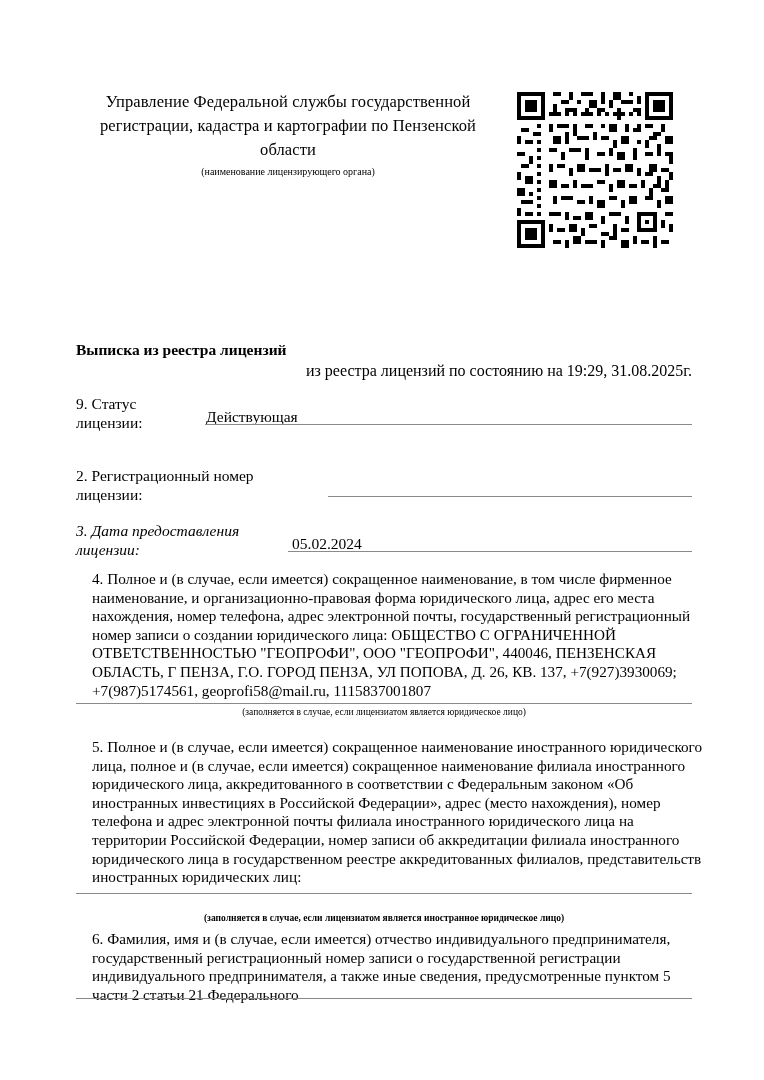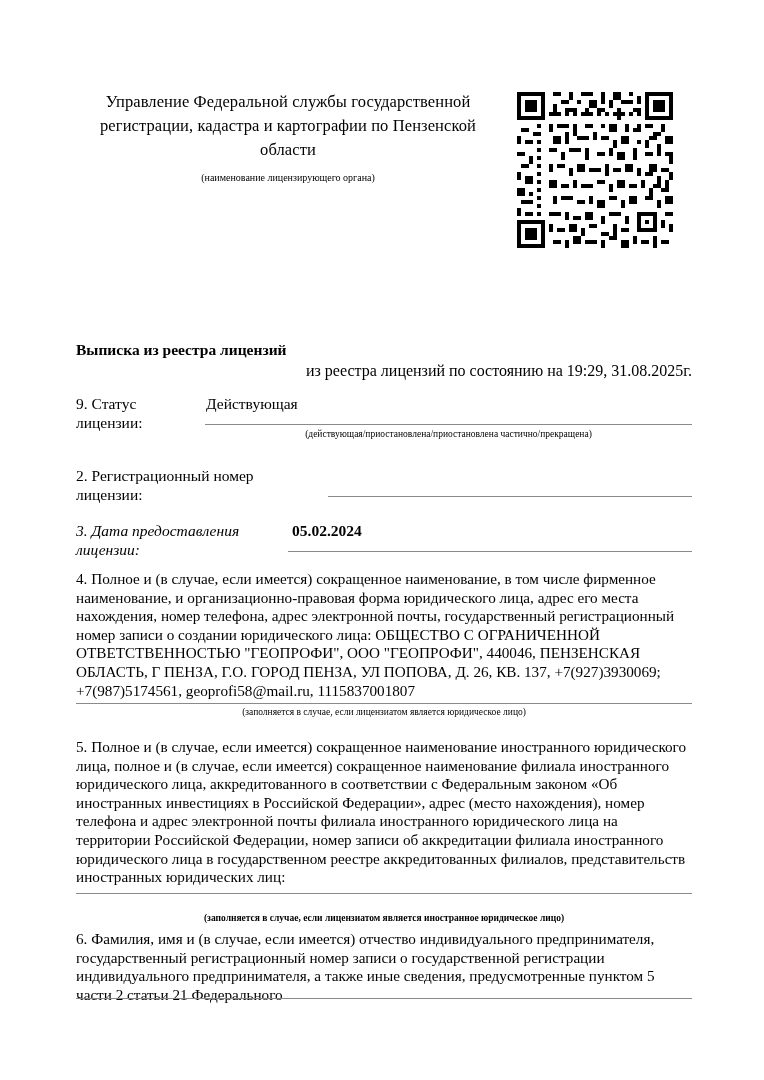--- a/index.html
+++ b/index.html
@@ -32,21 +32,21 @@
     text-align: center;
   }
   .org-name {
     font-family: "Liberation Serif", "DejaVu Serif", serif;
     font-size: 16.5px;
     line-height: 24px;
     letter-spacing: 0.1px;
     margin-top: 12px;
   }
   .org-caption {
-    margin-top: 10px;
+    margin-top: 4px;
     font-size: 10px;
     line-height: 12px;
     font-family: "Liberation Serif", "DejaVu Serif", serif;
   }
 
   
   .qr-wrap {
     position: absolute;
     left: 513px;
     top: 88px;
@@ -79,38 +79,39 @@
   .field-label {
     position: absolute;
     font-size: 15.5px;
     line-height: 19px;
     white-space: pre-line;
   }
   .field-value {
     position: absolute;
     font-size: 15.5px;
     line-height: 19px;
+    margin-top: 13px;
   }
   .rule {
     position: absolute;
     height: 1px;
     background: #8a8a8a;
   }
   .hint {
     position: absolute;
     font-size: 9.5px;
     line-height: 12px;
     text-align: center;
     font-family: "Liberation Serif", "DejaVu Serif", serif;
   }
 
   
   .para {
     position: absolute;
-    left: 76px;
+    left: 92px;
     width: 618px;
     font-size: 15.2px;
     line-height: 18.6px;
     text-align: left;
   }
 </style>
 </head>
 <body>
 
 <div class="page">
@@ -313,29 +314,28 @@
     </svg>
   </div>
 
   <div class="doc-title">Выписка из реестра лицензий</div>
   <div class="doc-subtitle">из реестра лицензий по состоянию на 19:29, 31.08.2025г.</div>
 
   <div class="field-label" style="left:76px; top:394px; width:130px;">9. Статус
 лицензии:</div>
   <div class="field-value" style="left:206px; top:394px; width:486px;">Действующая</div>
   <div class="rule" style="left:205px; top:424px; width:487px;"></div>
-  <div class="hint" style="left:205px; top:428px; width:487px;">(действующая/приостановлена/приостановлена частично/прекращена)</div>
 
   <div class="field-label" style="left:76px; top:466px; width:250px;">2. Регистрационный номер
 лицензии:</div>
   <div class="rule" style="left:328px; top:496px; width:364px;"></div>
 
   <div class="field-label" style="left:76px; top:521px; width:212px;font-style:italic;">3. Дата предоставления
 лицензии:</div>
-  <div class="field-value" style="left:292px; top:521px; width:400px;font-weight:bold;">05.02.2024</div>
+  <div class="field-value" style="left:292px; top:521px; width:400px;">05.02.2024</div>
   <div class="rule" style="left:288px; top:551px; width:404px;"></div>
 
   <div class="para" style="top:570px;">4. Полное и (в случае, если имеется) сокращенное наименование, в том числе фирменное наименование, и организационно-правовая форма юридического лица, адрес его места нахождения, номер телефона, адрес электронной почты, государственный регистрационный номер записи о создании юридического лица: ОБЩЕСТВО С ОГРАНИЧЕННОЙ ОТВЕТСТВЕННОСТЬЮ "ГЕОПРОФИ", ООО "ГЕОПРОФИ", 440046, ПЕНЗЕНСКАЯ ОБЛАСТЬ, Г ПЕНЗА, Г.О. ГОРОД ПЕНЗА, УЛ ПОПОВА, Д. 26, КВ. 137, +7(927)3930069; +7(987)5174561, geoprofi58@mail.ru, 1115837001807</div>
   <div class="rule" style="left:76px; top:703px; width:616px;"></div>
   <div class="hint" style="left:76px; top:706px; width:616px;">(заполняется в случае, если лицензиатом является юридическое лицо)</div>
 
   <div class="para" style="top:738px;">5. Полное и (в случае, если имеется) сокращенное наименование иностранного юридического лица, полное и (в случае, если имеется) сокращенное наименование филиала иностранного юридического лица, аккредитованного в соответствии с Федеральным законом «Об иностранных инвестициях в Российской Федерации», адрес (место нахождения), номер телефона и адрес электронной почты филиала иностранного юридического лица на территории Российской Федерации, номер записи об аккредитации филиала иностранного юридического лица в государственном реестре аккредитованных филиалов, представительств иностранных юридических лиц:</div>
   <div class="rule" style="left:76px; top:893px; width:616px;"></div>
   <div class="hint" style="left:76px; top:912px; width:616px;font-weight:bold;">(заполняется в случае, если лицензиатом является иностранное юридическое лицо)</div>
 

